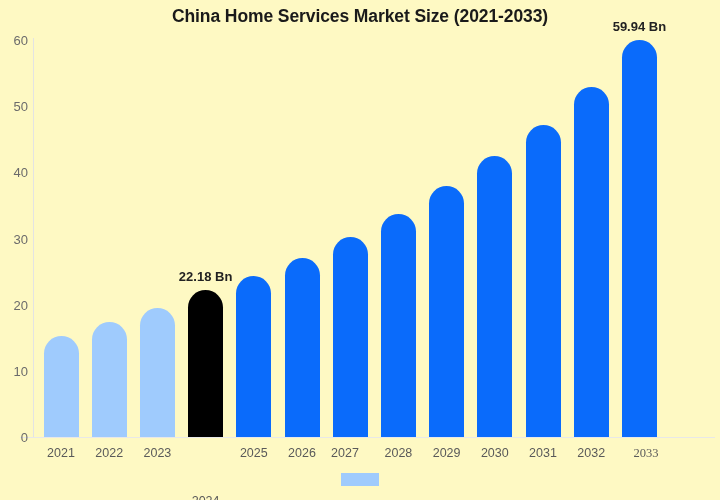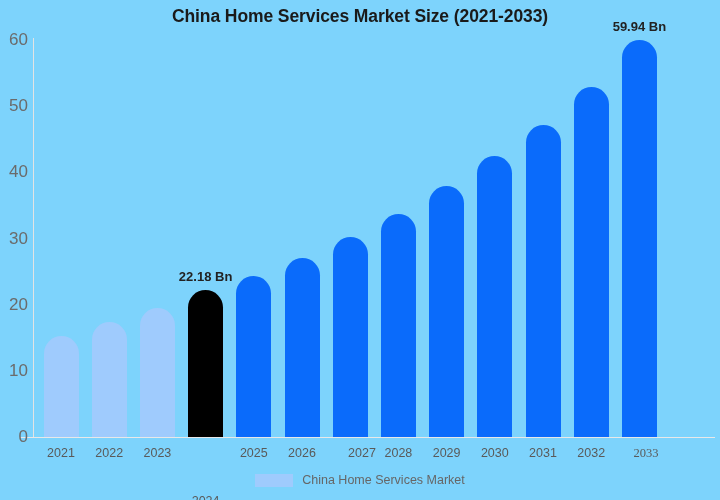--- a/index.html
+++ b/index.html
@@ -12,21 +12,21 @@
     height: 500px;
     font-family: "Liberation Sans", sans-serif;
     overflow: hidden;
     position: relative;
   }
 
   #chart-root {
     position: relative;
     width: 720px;
     height: 500px;
-    background: #7dd3fc;
+    background: #fef9c3;
   }
 
   
   .chart-title {
     position: absolute;
     top: 6px;
     left: 0;
     width: 720px;
     text-align: center;
     font-size: 17.5px;
@@ -51,21 +51,21 @@
     height: 1px;
     background: #e8e8e8;
   }
 
   
   .y-tick {
     position: absolute;
     right: 0;
     width: 26px;
     text-align: right;
-    font-size: 17px;
+    font-size: 13px;
     color: #6b6b6b;
     transform: translateY(-50%);
     white-space: nowrap;
   }
   .y-ticks-col {
     position: absolute;
     left: 0;
     top: 0;
     width: 28px;
     height: 500px;
@@ -163,34 +163,33 @@
       <div class="bar light" style="left: 139.9px; height: 129.025px; width: 35px;"></div>
       <div class="x-tick" style="left: 157.4px;">2023</div>
       <div class="bar dark" style="left: 188.1px; height: 146.758px; width: 35px;"></div>
       <div class="bar-label" style="left: 205.6px; top: 269.242px;">22.18 Bn</div>
       <div class="x-tick" style="left: 205.6px; margin-top: 48px;">2024</div>
       <div class="bar bright" style="left: 236.3px; height: 161.447px; width: 35px;"></div>
       <div class="x-tick" style="left: 253.8px;">2025</div>
       <div class="bar bright" style="left: 284.5px; height: 178.65px; width: 35px;"></div>
       <div class="x-tick" style="left: 302px;">2026</div>
       <div class="bar bright" style="left: 332.7px; height: 199.823px; width: 35px;"></div>
-      <div class="x-tick" style="left: 362px;">2027</div>
+      <div class="x-tick" style="left: 345px;">2027</div>
       <div class="bar bright" style="left: 380.9px; height: 222.982px; width: 35px;"></div>
       <div class="x-tick" style="left: 398.4px;">2028</div>
       <div class="bar bright" style="left: 429.1px; height: 251.433px; width: 35px;"></div>
       <div class="x-tick" style="left: 446.6px;">2029</div>
       <div class="bar bright" style="left: 477.3px; height: 280.547px; width: 35px;"></div>
       <div class="x-tick" style="left: 494.8px;">2030</div>
       <div class="bar bright" style="left: 525.5px; height: 312.307px; width: 35px;"></div>
       <div class="x-tick" style="left: 543px;">2031</div>
       <div class="bar bright" style="left: 573.7px; height: 350.022px; width: 35px;"></div>
       <div class="x-tick" style="left: 591.2px;">2032</div>
       <div class="bar bright" style="left: 621.9px; height: 396.603px; width: 35px;"></div>
       <div class="bar-label" style="left: 639.4px; top: 19.397px;">59.94 Bn</div>
       <div class="x-tick" style="left: 646px; font-family: Liberation Serif, serif;">2033</div>
     </div>
 
   <div class="legend">
     <span class="legend-swatch"></span>
-    <span class="legend-label">China Home Services Market</span>
   </div>
 
 </div>
 
 </body></html>

